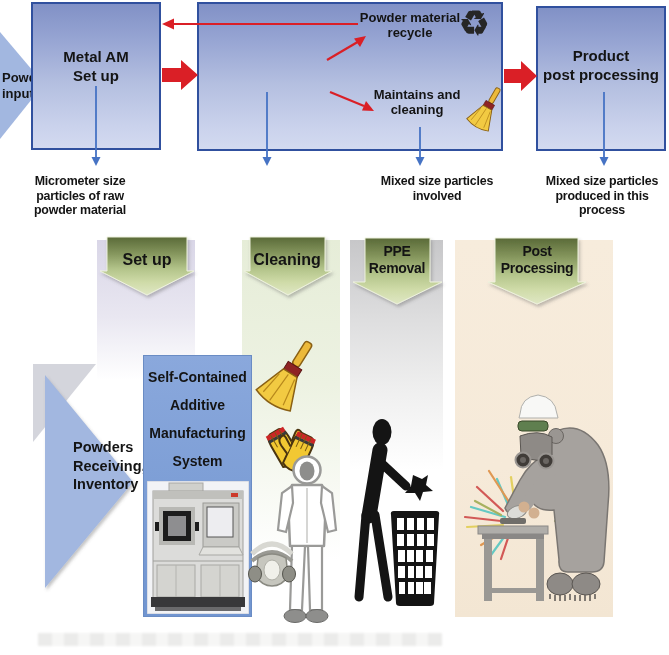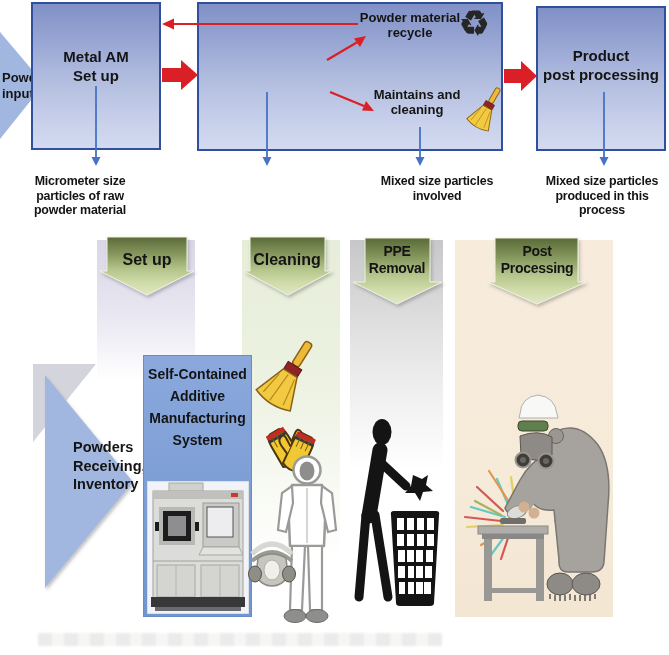--- a/index.html
+++ b/index.html
@@ -16,21 +16,21 @@
   .note{position:absolute;font-weight:600;font-size:12.4px;line-height:14.6px;
         letter-spacing:-0.2px;text-align:center;white-space:pre-line;}
   .inputlabel{position:absolute;font-weight:700;font-size:13px;line-height:16px;
               white-space:pre-line;}
   .col{position:absolute;}
   .banner-label{position:absolute;font-weight:700;font-size:16px;line-height:17px;
                 text-align:center;white-space:pre-line;}
   .banner-label.small{font-size:14px;line-height:17px;letter-spacing:-0.3px;}
   .sysbox{position:absolute;background:linear-gradient(180deg,#8aa8dc,#7195d0);
           border:1px solid #6a8cc4;box-sizing:border-box;}
-  .syslabel{position:absolute;font-weight:700;font-size:14px;line-height:22px;
+  .syslabel{position:absolute;font-weight:700;font-size:14px;line-height:28px;
             text-align:center;white-space:pre-line;}
   .recvlabel{position:absolute;font-weight:700;font-size:14.5px;line-height:18.5px;
              text-align:left;white-space:pre-line;margin-left:28px;}
   .recycle{position:absolute;font-size:34px;line-height:34px;color:#262626;font-weight:700;}
   .wstrip{position:absolute;opacity:.55;filter:blur(1px);
     background:repeating-linear-gradient(90deg,#dcdcda 0 14px,#efefee 14px 26px);}
 </style>
 </head>
 <body>
 

